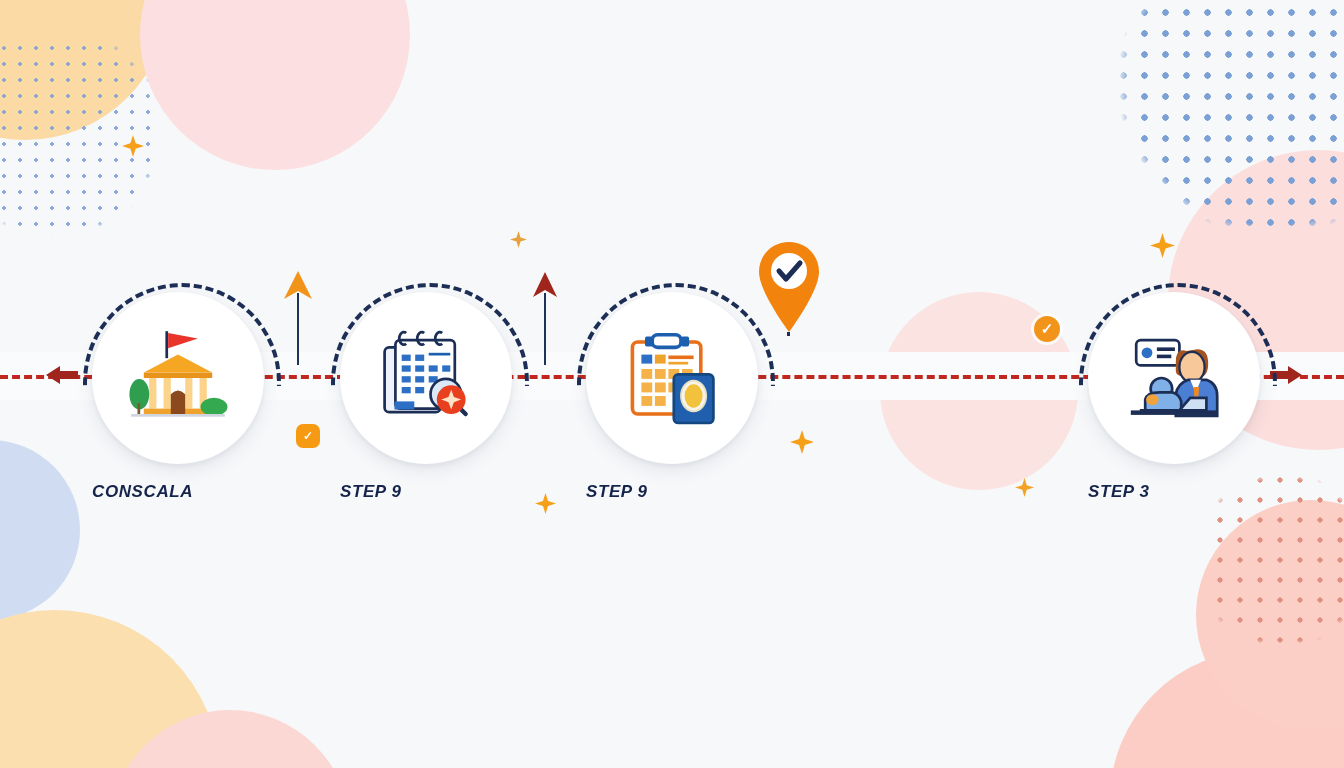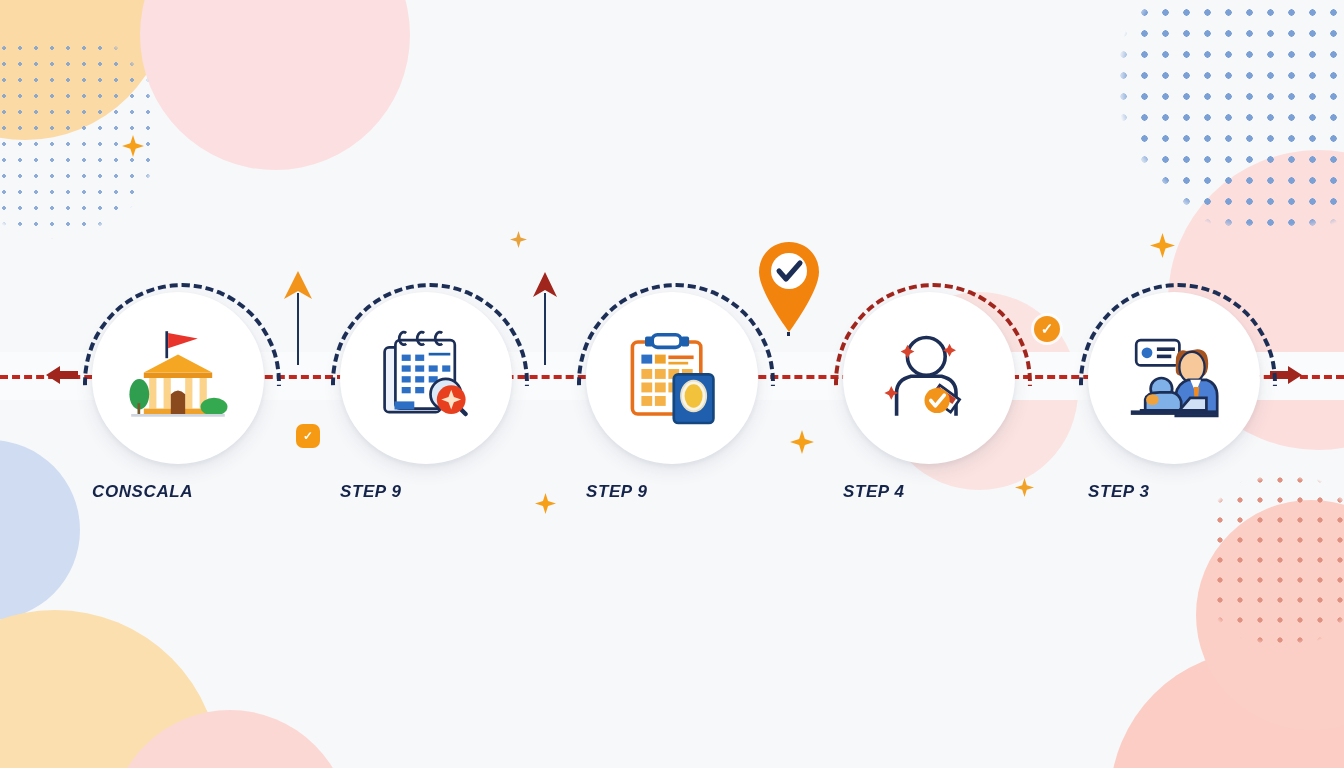--- a/index.html
+++ b/index.html
@@ -236,37 +236,20 @@
         <rect x="26" y="80" width="12" height="11" fill="#f4b248"></rect>
         <rect x="41" y="80" width="12" height="11" fill="#f4b248"></rect>
         <rect x="62" y="56" width="44" height="54" rx="5" fill="#1f5fae" stroke="#14477f" stroke-width="3"></rect>
         <ellipse cx="84" cy="80" rx="14" ry="17" fill="#f7f4e8" stroke="#e8e0c4" stroke-width="2"></ellipse>
         <ellipse cx="84" cy="80" rx="10" ry="13" fill="#f3c23c"></ellipse>
       </svg>
     </div>
     <div class="node-label">STEP 9</div>
   </div>
 
-  <div class="node" style="left:843px; top:292px;">
-    <div class="ring ring-red">
-      <svg class="glyph" viewBox="0 0 120 120">
-        <circle cx="57" cy="36" r="21" fill="none" stroke="#1c2e55" stroke-width="4"></circle>
-        <path d="M24 102 L24 76 Q24 62 40 58 L74 58 Q90 62 90 76 L90 102" fill="none" stroke="#1c2e55" stroke-width="4"></path>
-        <path d="M72 68 L94 84 L84 98 L62 82 Z" fill="#ffffff" stroke="#1c2e55" stroke-width="3"></path>
-        <path d="M68 72 L88 86" stroke="#c0402a" stroke-width="7"></path>
-        <path d="M60 74 L78 74 L78 92 Q69 101 60 92 Z" fill="#f2941a"></path>
-        <circle cx="69" cy="85" r="14" fill="#f2941a"></circle>
-        <path d="M62 85 L67 91 L77 79" stroke="#ffffff" stroke-width="4" fill="none" stroke-linecap="round" stroke-linejoin="round"></path>
-        <path d="M26 20 l3 6 6 3 -6 3 -3 6 -3 -6 -6 -3 6 -3 Z" fill="#d9442d" transform="translate(14,6) scale(.85)"></path>
-        <path d="M26 20 l3 6 6 3 -6 3 -3 6 -3 -6 -6 -3 6 -3 Z" fill="#d9442d" transform="translate(62,6) scale(.8)"></path>
-        <path d="M26 20 l3 6 6 3 -6 3 -3 6 -3 -6 -6 -3 6 -3 Z" fill="#d9442d" transform="translate(-4,52) scale(.85)"></path>
-      </svg>
-    </div>
-    <div class="node-label">STEP 4</div>
-  </div>
 
   <div class="node" style="left:1088px; top:292px;">
     <div class="ring">
       <svg class="glyph" viewBox="0 0 120 120">
         <rect x="18" y="18" width="48" height="28" rx="5" fill="#ffffff" stroke="#1c2e55" stroke-width="3"></rect>
         <circle cx="30" cy="32" r="6" fill="#2c6fc4"></circle>
         <rect x="41" y="26" width="20" height="4" fill="#1c2e55"></rect>
         <rect x="41" y="34" width="16" height="4" fill="#1c2e55"></rect>
         <path d="M74 30 Q62 26 62 42 L62 52 Q62 58 70 58 L92 58 Q98 56 98 44 Q98 28 86 28 Z" fill="#a5531f"></path>
         <ellipse cx="80" cy="48" rx="14" ry="17" fill="#f6c89a" stroke="#1c2e55" stroke-width="2.5"></ellipse>

